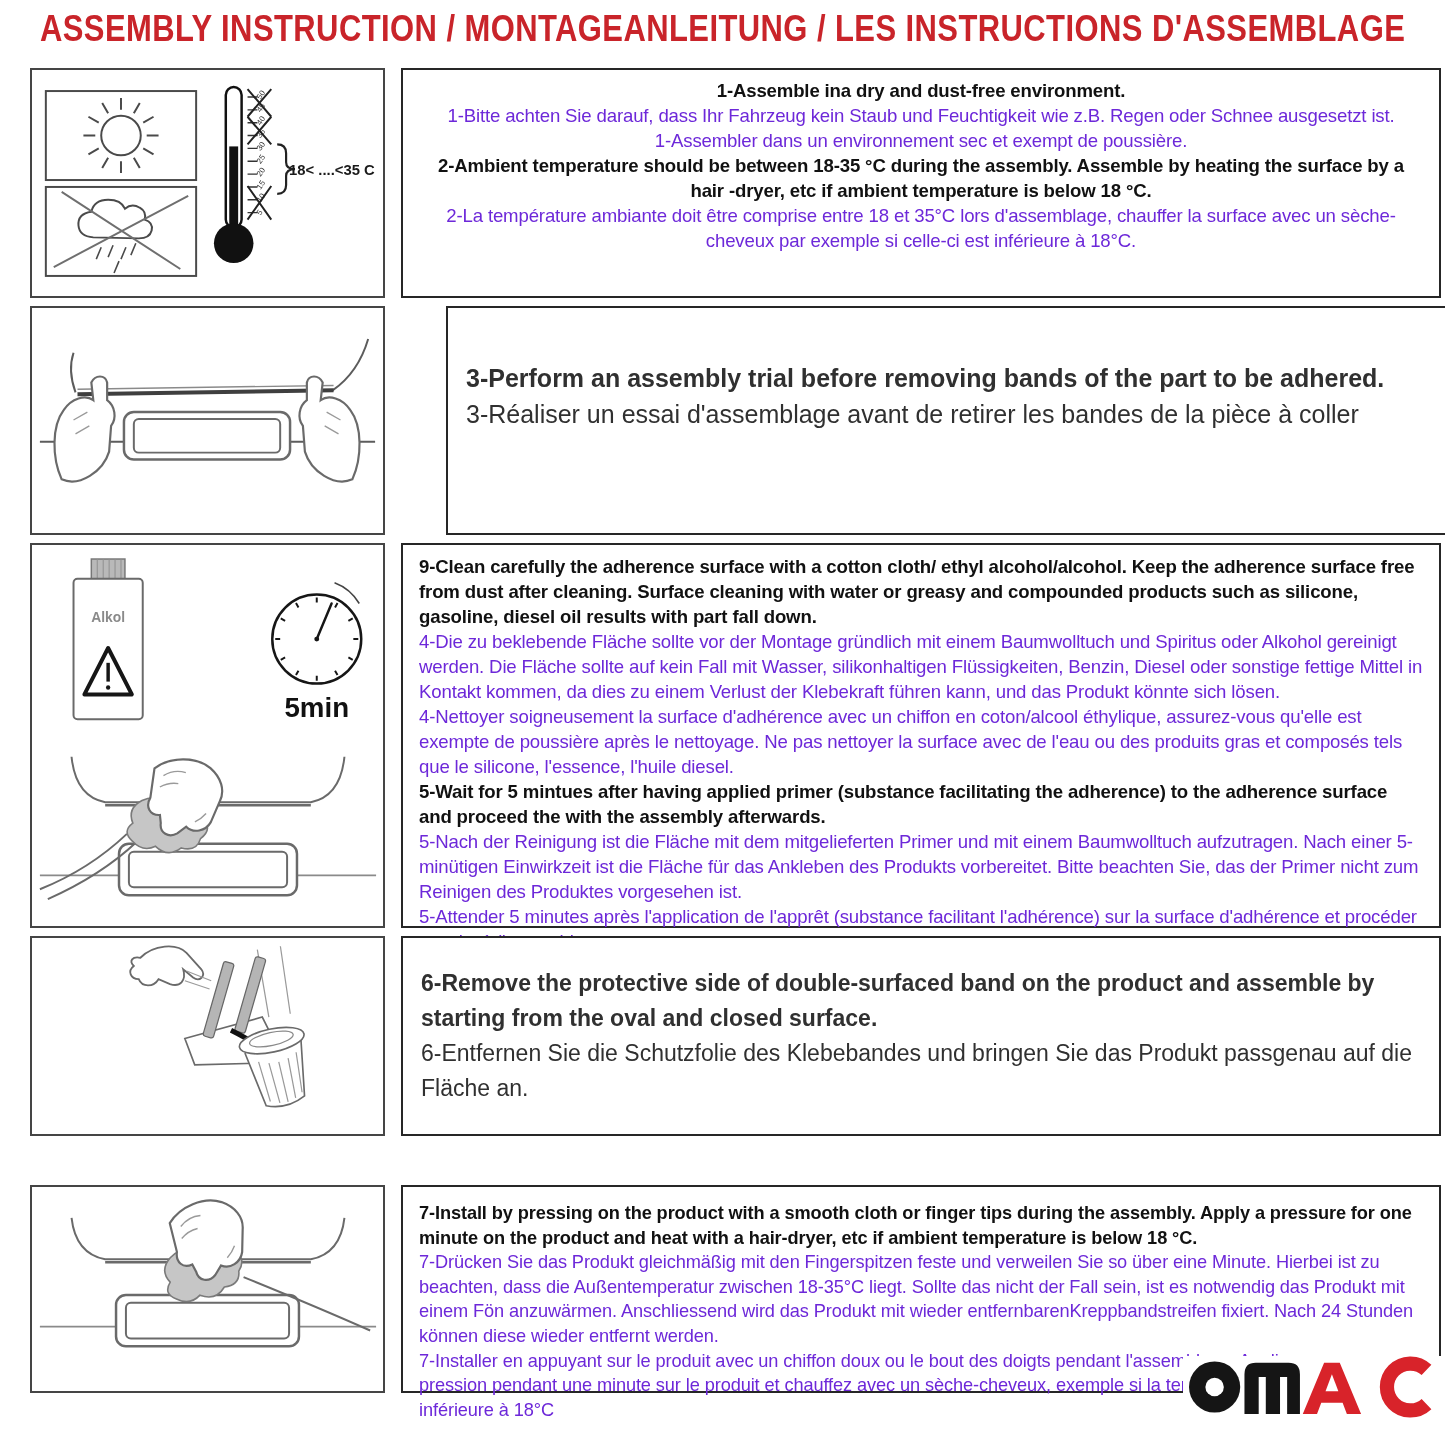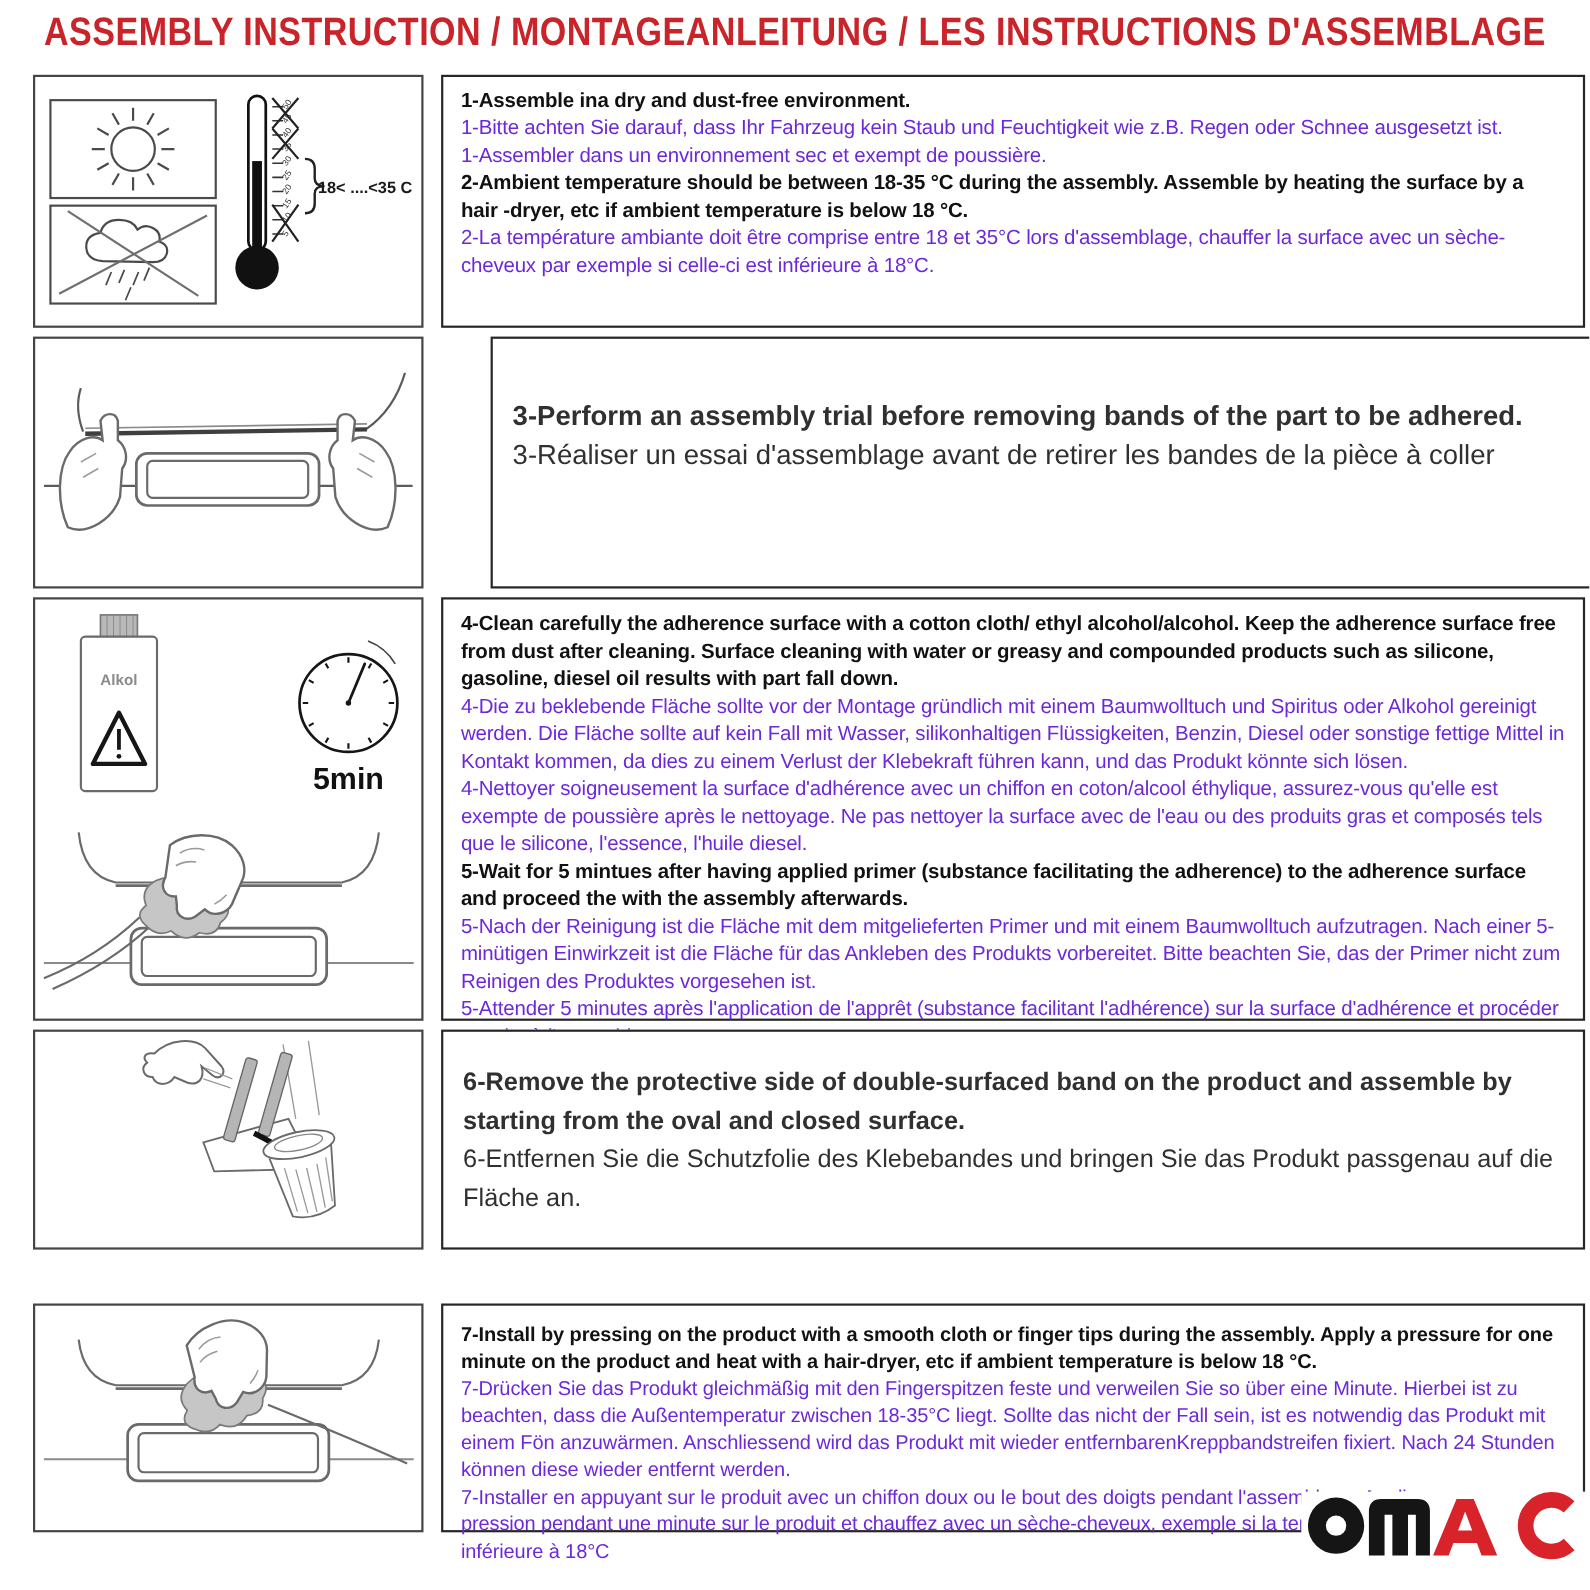--- a/index.html
+++ b/index.html
@@ -18,21 +18,21 @@
   .fig svg{display:block;width:100%;height:100%;}
   .txt{position:absolute;left:401px;top:0;width:1040px;height:100%;border:2px solid #262626;
        background:#fff;box-sizing:border-box;}
   .txt p{margin:0;color:#6d28d9;}
   p.b{font-weight:bold;color:#111;}
   p.gap{}
   .s-small p{font-size:18.6px;line-height:25px;letter-spacing:-0.15px;}
   .s-7 p{font-size:18.2px;line-height:24.6px;letter-spacing:-0.1px;}
   .s-big p{font-size:25px;line-height:36px;color:#303030;}
   .s-mid p{font-size:23px;line-height:35px;color:#303030;}
-  #r1 .txt{padding:8px 16px;}
+  #r1 .txt{padding:8px 16px;text-align:center;}
   #r2 .txt{padding:52px 18px 0;margin-left:45px;}
   #r3 .txt{padding:9px 16px;}
   #r4 .txt{padding:28px 18px 0;}
   #r5 .txt{padding:14px 16px;}
   .logo{position:absolute;left:1183px;top:1356px;width:262px;height:72px;background:#fff;
         padding-left:6px;}
   .sr{position:absolute;width:1px;height:1px;overflow:hidden;clip:rect(0 0 0 0);}
   .ln{stroke:#5c5c5c;stroke-width:2;fill:none;}
 </style>
 </head>
@@ -155,21 +155,21 @@
           <path d="M74,261 L282,261" stroke="#6a6a6a" stroke-width="2.5" fill="none"></path>
           <path d="M8,332 L348,332" stroke="#8a8a8a" stroke-width="1.8" fill="none"></path>
           <rect x="88" y="300" width="180" height="52" rx="10" fill="#fff" stroke="#6a6a6a" stroke-width="2.5"></rect>
           <rect x="98" y="308" width="160" height="36" rx="5" fill="none" stroke="#6a6a6a" stroke-width="2"></rect>
         </g>
         <path d="M16,356 Q70,332 106,298 M8,346 Q58,326 96,290" fill="none" stroke="#6a6a6a" stroke-width="2"></path>
         <use href="#wipe-group" transform="translate(152,268) rotate(8)"></use>
       </svg>
     </div>
     <div class="txt s-small">
-      <p class="b">4-Clean carefully the adherence surface with a cotton cloth/ ethyl alcohol/alcohol. Keep the adherence surface free from dust after cleaning. Surface cleaning with water or greasy and compounded products such as silicone, gasoline, diesel oil results with part fall down.</p>
+      <p class="b">9-Clean carefully the adherence surface with a cotton cloth/ ethyl alcohol/alcohol. Keep the adherence surface free from dust after cleaning. Surface cleaning with water or greasy and compounded products such as silicone, gasoline, diesel oil results with part fall down.</p>
       <p>4-Die zu beklebende Fläche sollte vor der Montage gründlich mit einem Baumwolltuch und Spiritus oder Alkohol gereinigt werden. Die Fläche sollte auf kein Fall mit Wasser, silikonhaltigen Flüssigkeiten, Benzin, Diesel oder sonstige fettige Mittel in Kontakt kommen, da dies zu einem Verlust der Klebekraft führen kann, und das Produkt könnte sich lösen.</p>
       <p>4-Nettoyer soigneusement la surface d'adhérence avec un chiffon en coton/alcool éthylique, assurez-vous qu'elle est exempte de poussière après le nettoyage. Ne pas nettoyer la surface avec de l'eau ou des produits gras et composés tels que le silicone, l'essence, l'huile diesel.</p>
       <p class="b gap">5-Wait for 5 mintues after having applied primer (substance facilitating the adherence) to the adherence surface and proceed the with the assembly afterwards.</p>
       <p>5-Nach der Reinigung ist die Fläche mit dem mitgelieferten Primer und mit einem Baumwolltuch aufzutragen. Nach einer 5-minütigen Einwirkzeit ist die Fläche für das Ankleben des Produkts vorbereitet. Bitte beachten Sie, das der Primer nicht zum Reinigen des Produktes vorgesehen ist.</p>
       <p>5-Attender 5 minutes après l'application de l'apprêt (substance facilitant l'adhérence) sur la surface d'adhérence et procéder ensuite à l'assemblage</p>
     </div>
   </div>
 
   <div class="row" id="r4">
     <div class="fig">

